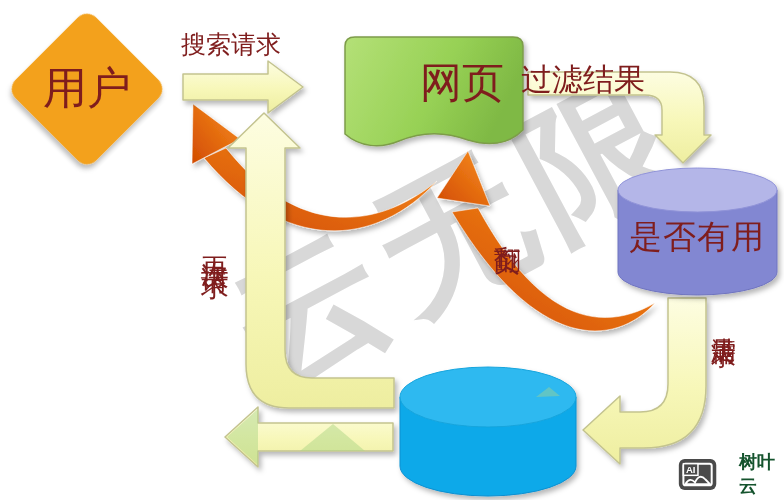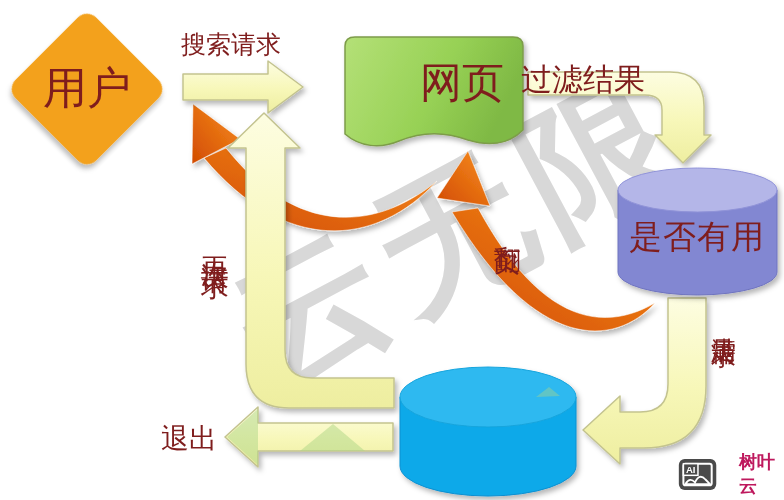--- a/index.html
+++ b/index.html
@@ -23,21 +23,21 @@
   #lbl-webpage{left:364px;top:60px;width:140px;text-align:right;font-size:42px;}
   #lbl-useful{left:615px;top:219px;width:164px;text-align:center;font-size:33px;letter-spacing:1px;}
   #lbl-browse{left:418px;top:413px;width:140px;text-align:center;font-size:40px;}
   #lbl-search{left:181px;top:31px;font-size:25px;}
   #lbl-filter{left:521px;top:30px;font-size:31px;margin-top:33px;}
   #lbl-exit{left:161px;top:424px;font-size:28px;}
   #lbl-pageturn{left:492px;top:224px;font-size:27px;letter-spacing:5px;}
   #lbl-satisfy{left:710px;top:317px;font-size:25px;letter-spacing:2px;}
   #lbl-again{left:199px;top:234px;font-size:28px;letter-spacing:5px;}
   #logo{position:absolute;left:678px;top:450px;display:flex;align-items:center;gap:22px;z-index:7;}
-  #logo .logo-text{font-size:18px;font-weight:bold;color:#be185d;}
+  #logo .logo-text{font-size:18px;font-weight:bold;color:#14532d;}
 </style>
 </head>
 <body>
 
 <div id="stage">
 
   <div id="watermark">云无限</div>
 
   <svg id="arrows-svg" width="784" height="500" viewBox="0 0 784 500">
     <defs>
@@ -103,21 +103,20 @@
 
   <div class="lbl" id="lbl-user">用户</div>
   <div class="lbl" id="lbl-webpage">网页</div>
   <div class="lbl" id="lbl-useful">是否有用</div>
 
   <div class="lbl" id="lbl-search">搜索请求</div>
   <div class="lbl" id="lbl-filter">过滤结果</div>
   <div class="lbl vert" id="lbl-pageturn">翻页</div>
   <div class="lbl vert" id="lbl-satisfy">满足需求</div>
   <div class="lbl vert" id="lbl-again">再次请求</div>
-  <div class="lbl" id="lbl-exit">退出</div>
 
   <div id="logo">
     <svg width="47" height="39" viewBox="0 0 47 39">
       <rect x="1" y="1" width="45" height="37" rx="7" fill="#4a4a4a"></rect>
       <rect x="6.5" y="6.5" width="34" height="26" rx="2.5" fill="none" stroke="#ffffff" stroke-width="2.4"></rect>
       <rect x="6.5" y="6.5" width="17.5" height="14" fill="#4a4a4a" stroke="#ffffff" stroke-width="1.8"></rect>
       <text x="9.5" y="17.5" font-size="11.5" font-weight="bold" fill="#ffffff" font-family="Liberation Sans, DejaVu Sans, sans-serif">AI</text>
       <path d="M 9,31 C 13,24 17,25.5 20.5,29 C 24,21.5 28,20 33,25.5 L 38.5,31 Z" fill="#4a4a4a" stroke="#ffffff" stroke-width="2.2" stroke-linejoin="round"></path>
     </svg>
     <span class="logo-text">树叶云</span>

